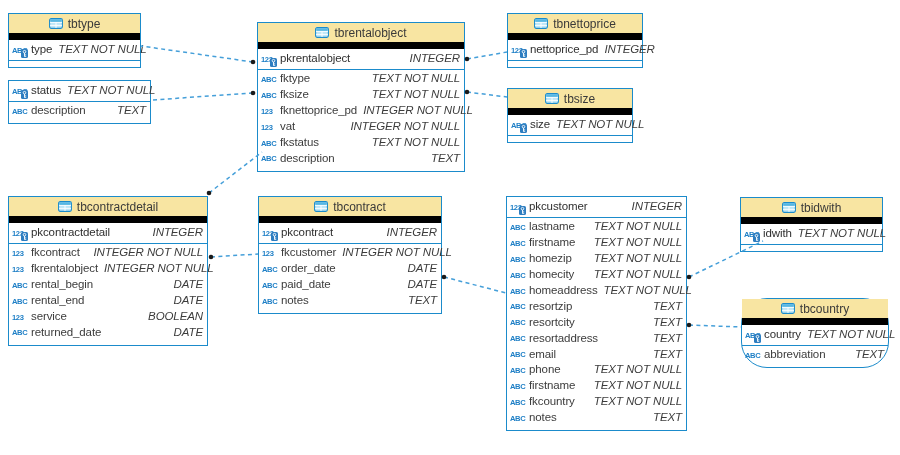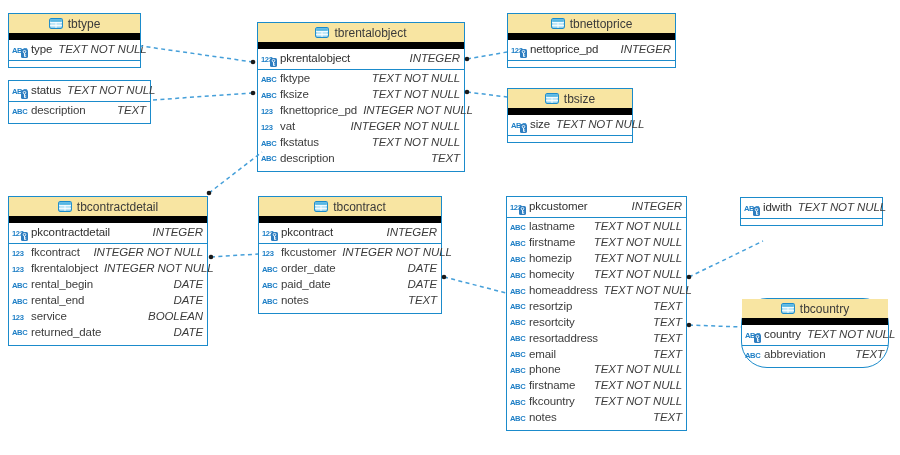--- a/index.html
+++ b/index.html
@@ -212,21 +212,21 @@
           <span class="dticon">
             <svg width="17" height="11" viewBox="0 0 17 11" style="display:block">
               <text x="0" y="9" font-size="7.6" font-weight="bold" fill="#1e7fc6" letter-spacing="-0.4" font-family="Liberation Sans, sans-serif">ABC</text>
             </svg>
           </span>
           <span class="fname">description</span>
           <span class="ftype">TEXT</span>
         </div>
       </div>
     </div>
-    <div class="er-table" style="left: 507px; top: 13px; width: 169px;">
+    <div class="er-table" style="left: 507px; top: 13px; width: 136px;">
       <div class="er-header">
         <svg width="14" height="11" viewBox="0 0 14 11" style="display:block">
           <rect x="0.6" y="0.6" width="12.8" height="9.8" rx="1.6" fill="#bfe7f7" stroke="#1b8bcb" stroke-width="1.1"></rect>
           <rect x="1.2" y="1.2" width="11.6" height="2.8" rx="0.8" fill="#57b7e2"></rect>
           <line x1="1" y1="4.4" x2="13" y2="4.4" stroke="#ffffff" stroke-width="0.9"></line>
           <line x1="1" y1="7.4" x2="13" y2="7.4" stroke="#ffffff" stroke-width="0.9"></line>
           <line x1="7" y1="4.4" x2="7" y2="10" stroke="#ffffff" stroke-width="0.9"></line>
         </svg>
         <span>tbnettoprice</span>
       </div>
@@ -568,20 +568,30 @@
             <svg width="17" height="11" viewBox="0 0 17 11" style="display:block">
               <text x="0" y="9" font-size="7.6" font-weight="bold" fill="#1e7fc6" letter-spacing="-0.4" font-family="Liberation Sans, sans-serif">ABC</text>
             </svg>
           </span>
           <span class="fname">notes</span>
           <span class="ftype">TEXT</span>
         </div>
       </div>
     </div>
     <div class="er-table" style="left: 740px; top: 197px; width: 143px;">
+      <div class="er-header">
+        <svg width="14" height="11" viewBox="0 0 14 11" style="display:block">
+          <rect x="0.6" y="0.6" width="12.8" height="9.8" rx="1.6" fill="#bfe7f7" stroke="#1b8bcb" stroke-width="1.1"></rect>
+          <rect x="1.2" y="1.2" width="11.6" height="2.8" rx="0.8" fill="#57b7e2"></rect>
+          <line x1="1" y1="4.4" x2="13" y2="4.4" stroke="#ffffff" stroke-width="0.9"></line>
+          <line x1="1" y1="7.4" x2="13" y2="7.4" stroke="#ffffff" stroke-width="0.9"></line>
+          <line x1="7" y1="4.4" x2="7" y2="10" stroke="#ffffff" stroke-width="0.9"></line>
+        </svg>
+        <span>tbidwith</span>
+      </div>
       <div class="pk-section">
         <div class="field-row pk">
           <span class="dticon">
             <svg width="17" height="11" viewBox="0 0 17 11" style="display:block">
               <text x="0" y="9" font-size="7.6" font-weight="bold" fill="#1e7fc6" letter-spacing="-0.4" font-family="Liberation Sans, sans-serif">ABC</text>
             </svg>
             <svg class="badge" width="7" height="9" viewBox="0 0 7 9">
               <rect x="0" y="0" width="7" height="9" rx="1.6" fill="#2d7dc0"></rect>
               <circle cx="3.5" cy="2.7" r="1.3" fill="none" stroke="#ffffff" stroke-width="0.9"></circle>
               <line x1="3.5" y1="4" x2="3.5" y2="7.6" stroke="#ffffff" stroke-width="0.9"></line>

